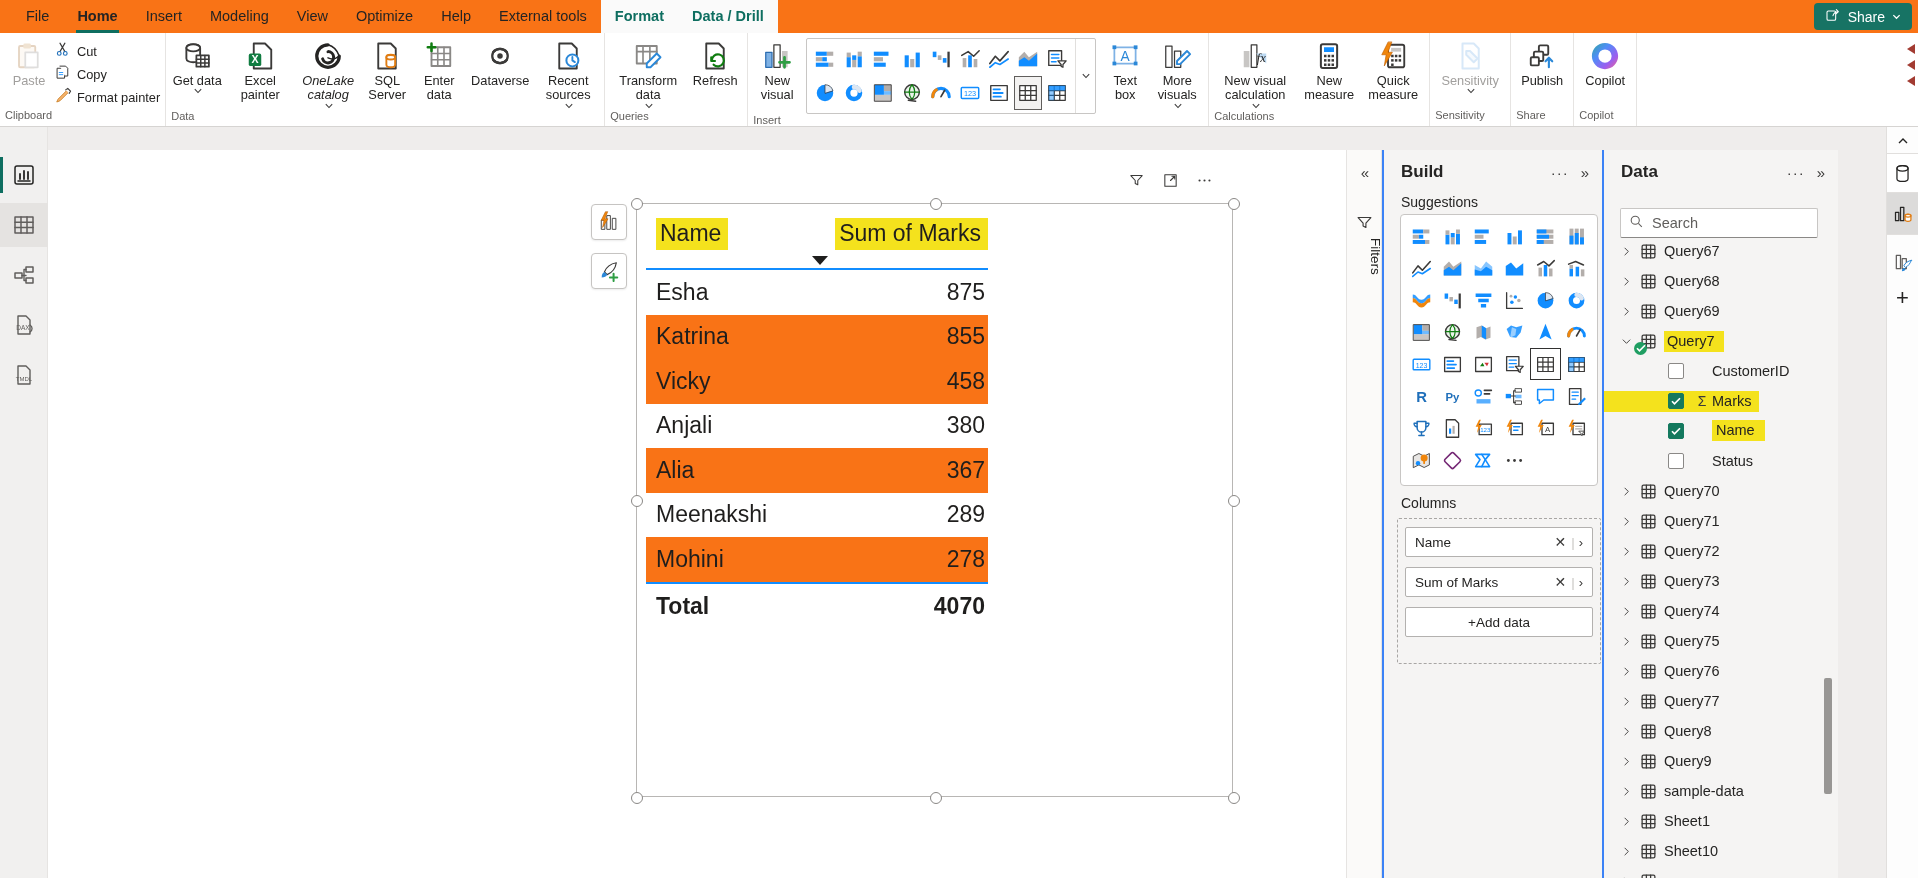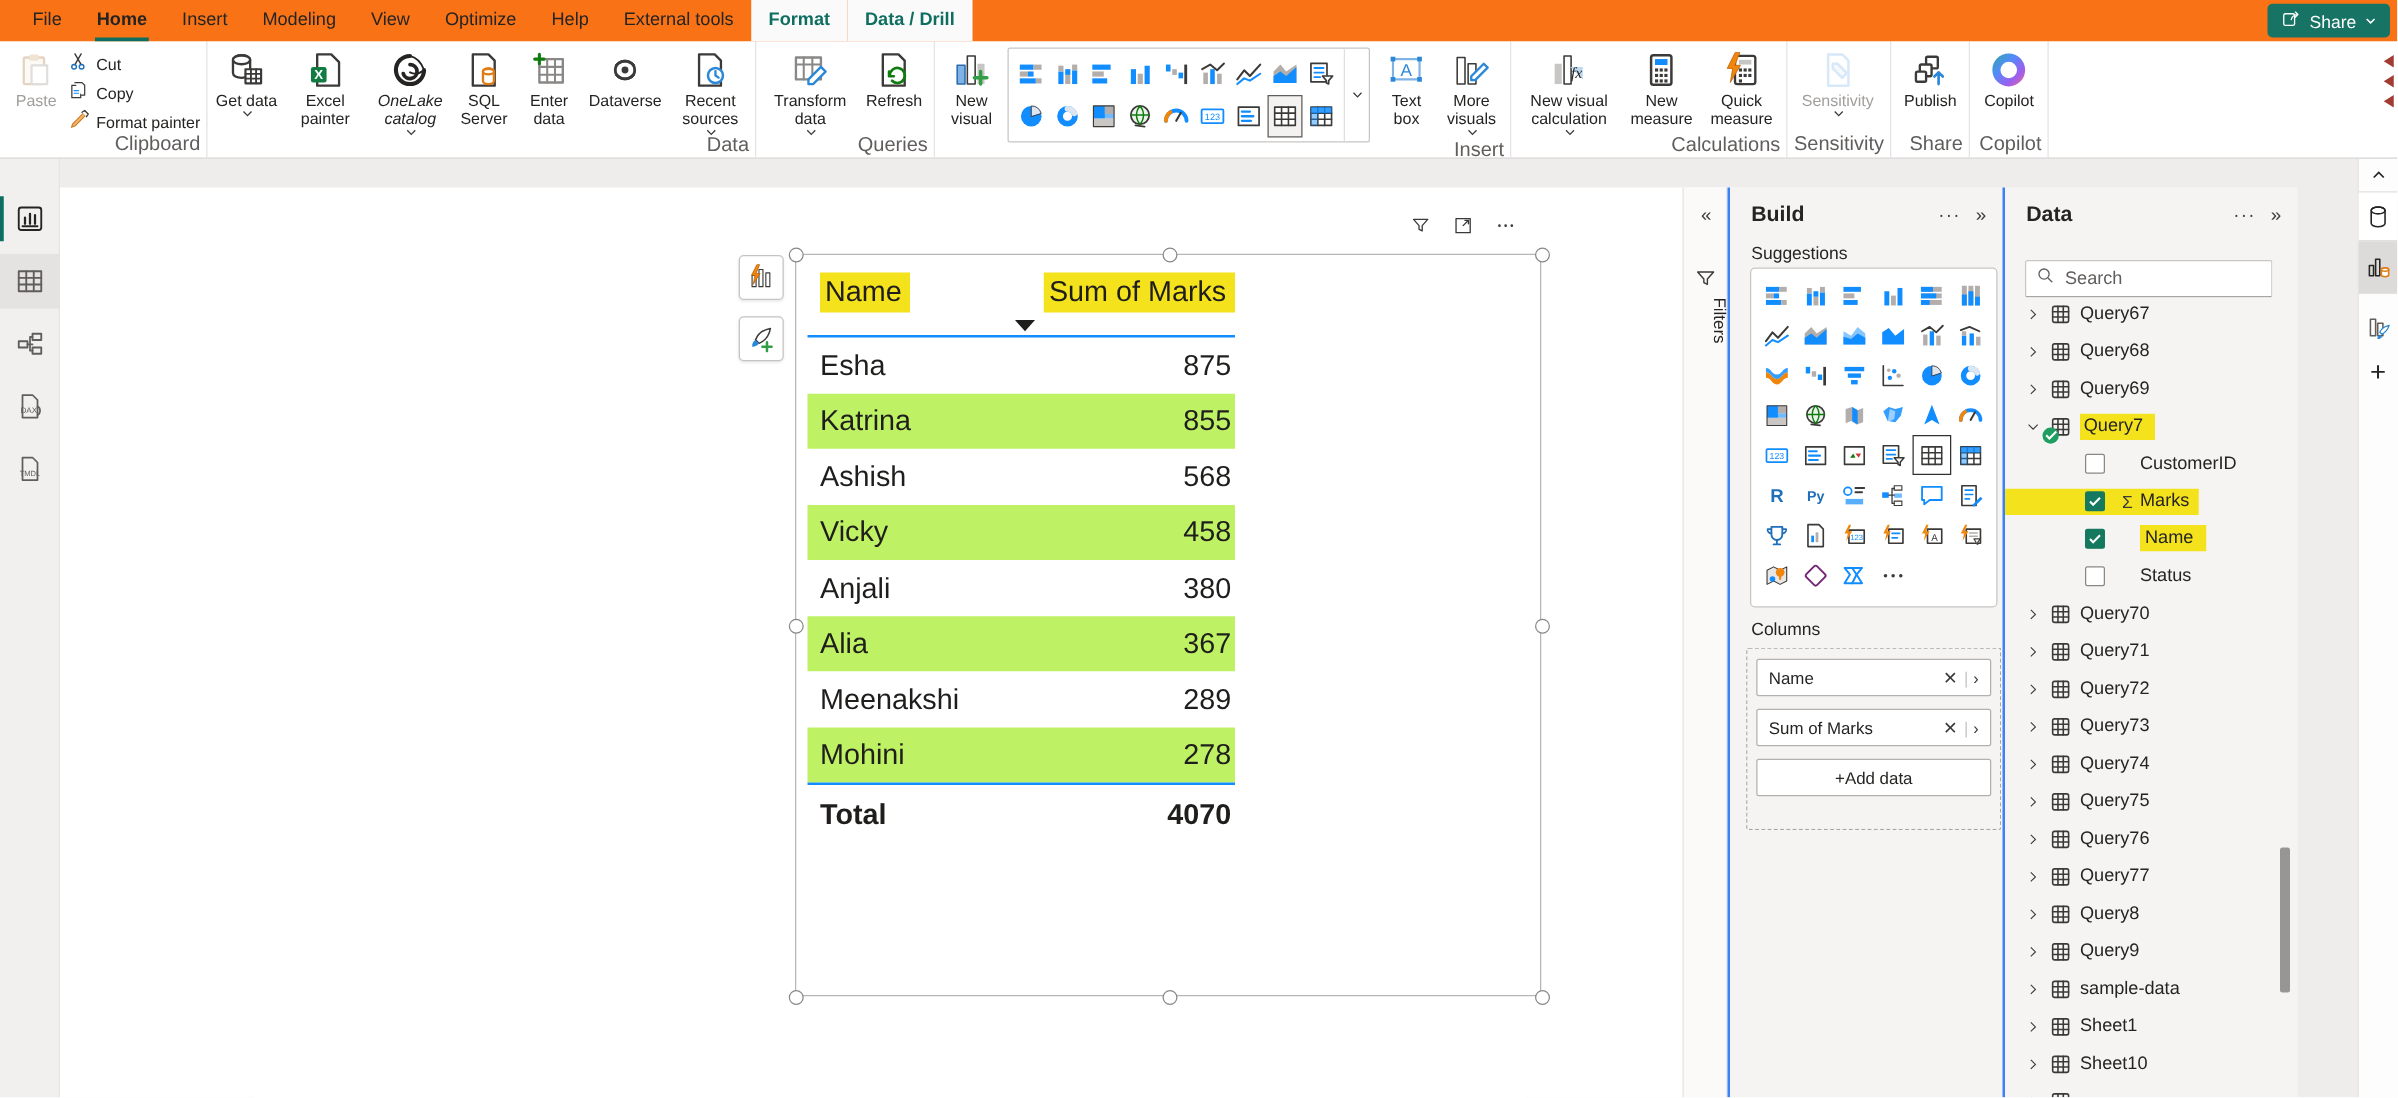--- a/index.html
+++ b/index.html
@@ -14,21 +14,21 @@
   .menu-item.active::after{content:"";position:absolute;left:13px;right:13px;bottom:0;height:3px;background:var(--accent)}
   .menu-item.contextual{color:var(--accent);font-weight:700;background:#fafafa}
   #share-btn{position:absolute;right:6px;top:3px;height:27px;background:var(--share);color:#fff;border-radius:4px;display:flex;align-items:center;padding:0 11px;gap:7px;font-size:14px;cursor:pointer}
   .chev-down{width:9px;height:9px;display:inline-block}
   .chev-down svg{display:block}
 
   
   #ribbon{position:absolute;top:33px;left:0;right:0;height:94px;background:#fff;border-bottom:1px solid #d6d4d2;display:flex;z-index:4}
   .rgroup{display:flex;flex-direction:column;border-right:1px solid #e6e4e2;padding:0 5px}
   .rgroup-items{flex:1;display:flex;align-items:flex-start;padding-top:5px;gap:2px}
-  .rgroup-label{height:17px;font-size:16px;color:#605e5c;text-align:right;line-height:13px}
+  .rgroup-label{height:17px;font-size:11px;color:#605e5c;text-align:left;line-height:13px}
   .rbtn{display:flex;flex-direction:column;align-items:center;width:62px;min-width:48px;gap:1px;cursor:pointer;padding:1px 1px}
   .rbtn .ric{height:34px;display:flex;align-items:center;justify-content:center}
   .rbtn .rlb{font-size:12.8px;line-height:1.12;text-align:center;color:#252423;display:flex;flex-wrap:wrap;justify-content:center;column-gap:3px}
   .rbtn.disabled .rlb{color:#a19f9d}
   .rbtn.disabled .ric{opacity:.45}
   .caret{display:inline-block;vertical-align:middle;margin-left:1px}
   .smallcol{display:flex;flex-direction:column;gap:3px;padding-top:3px}
   .sbtn{display:flex;align-items:center;gap:5px;font-size:12.8px;white-space:nowrap;cursor:pointer}
   .paste-big{width:46px}
   .gallery{background:#fff;border:1px solid #c8c6c4;border-radius:2px;height:76px;display:flex;margin:0 3px}
@@ -59,21 +59,21 @@
   
   #tbl{position:absolute;left:598px;top:64px;width:342px;font-size:23px;color:#1f1e1d}
   .tbl-head{display:flex;height:54px;position:relative}
   .tbl-head .hc{display:flex;align-items:flex-start;padding-top:4px}
   .hl-y{background:var(--yellow);padding:2px 7px 3px 4px;display:inline-block}
   .col-name{width:151px;padding-left:10px}
   .col-val{width:191px;justify-content:flex-end;padding-right:0px}
   #sort-tri{position:absolute;left:166px;bottom:3px;width:0;height:0;border-left:8px solid transparent;border-right:8px solid transparent;border-top:9px solid #1f1e1d}
   .blue-line{height:0;border-top:2px solid var(--blue)}
   .tbl-row{display:flex;height:44.5px;align-items:center}
-  .tbl-row.alt{background:#bef264}
+  .tbl-row.alt{background:#f97316}
   .tbl-row .cn{width:151px;padding-left:10px}
   .tbl-row .cv{width:191px;text-align:right;padding-right:3px}
   .tbl-total{display:flex;height:46px;align-items:center;font-weight:700}
   .tbl-total .cn{width:151px;padding-left:10px}
   .tbl-total .cv{width:191px;text-align:right;padding-right:3px}
 
   
   #filters-strip{position:absolute;left:1346px;top:23px;width:36px;bottom:0;background:#fbfaf9;border-left:1px solid #e6e4e2;border-right:1px solid #e6e4e2}
   #filters-collapse{position:absolute;top:14px;left:0;width:36px;text-align:center;font-size:15px;color:#3b3a39;cursor:pointer}
   #filters-funnel{position:absolute;top:64px;left:9px;cursor:pointer}
@@ -743,24 +743,20 @@
         <div class="blue-line"></div>
         <div id="tbl-rows">
             <div class="tbl-row">
               <div class="cn">Esha</div>
               <div class="cv">875</div>
             </div>
             <div class="tbl-row alt">
               <div class="cn">Katrina</div>
               <div class="cv">855</div>
             </div>
-            <div class="tbl-row">
-              <div class="cn">Ashish</div>
-              <div class="cv">568</div>
-            </div>
             <div class="tbl-row alt">
               <div class="cn">Vicky</div>
               <div class="cv">458</div>
             </div>
             <div class="tbl-row">
               <div class="cn">Anjali</div>
               <div class="cv">380</div>
             </div>
             <div class="tbl-row alt">
               <div class="cn">Alia</div>

